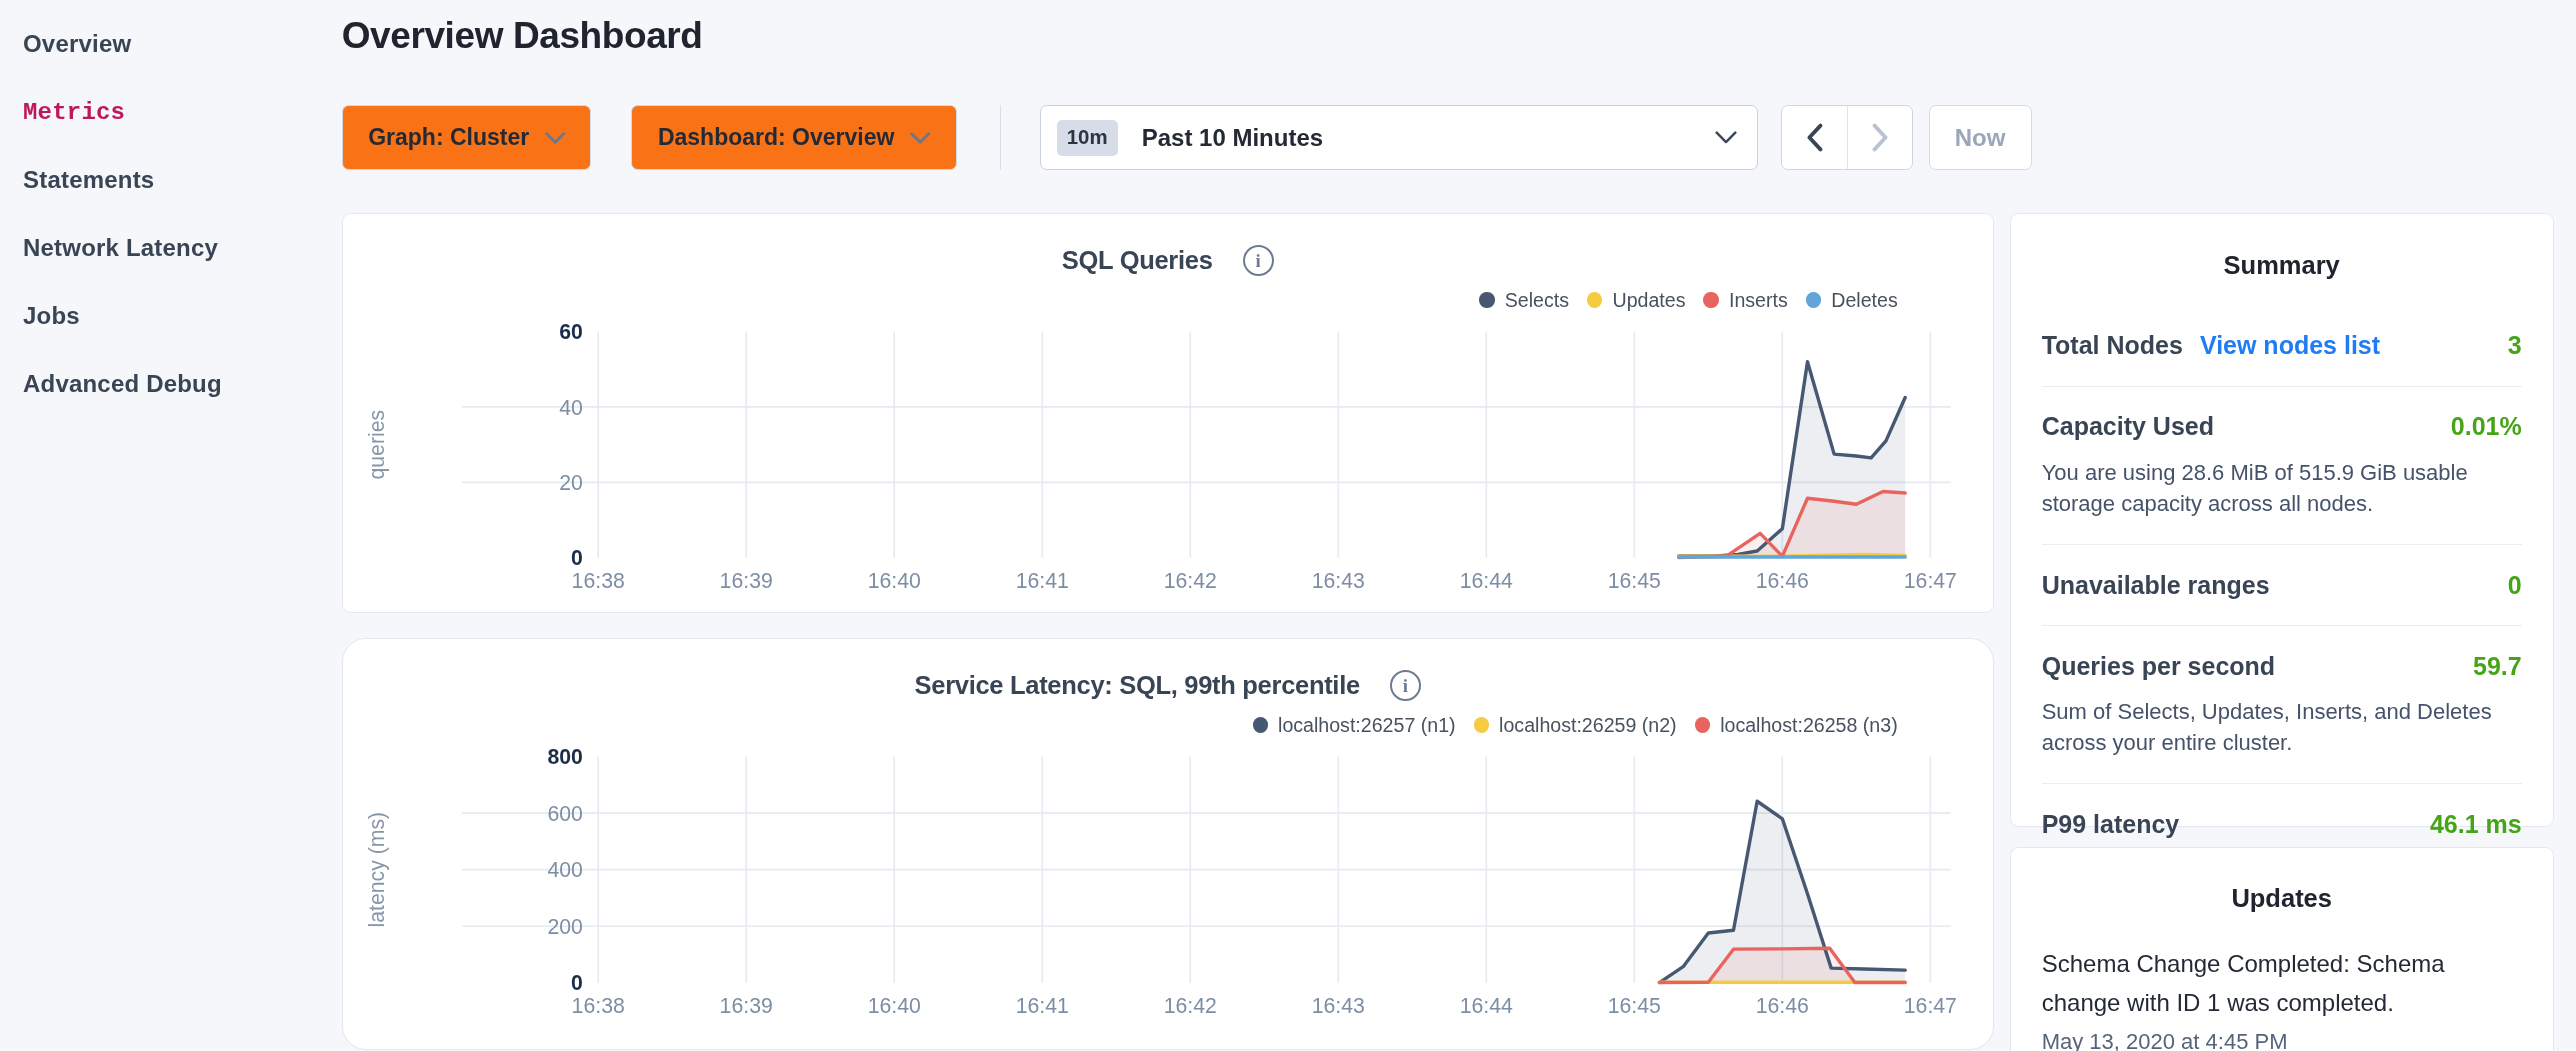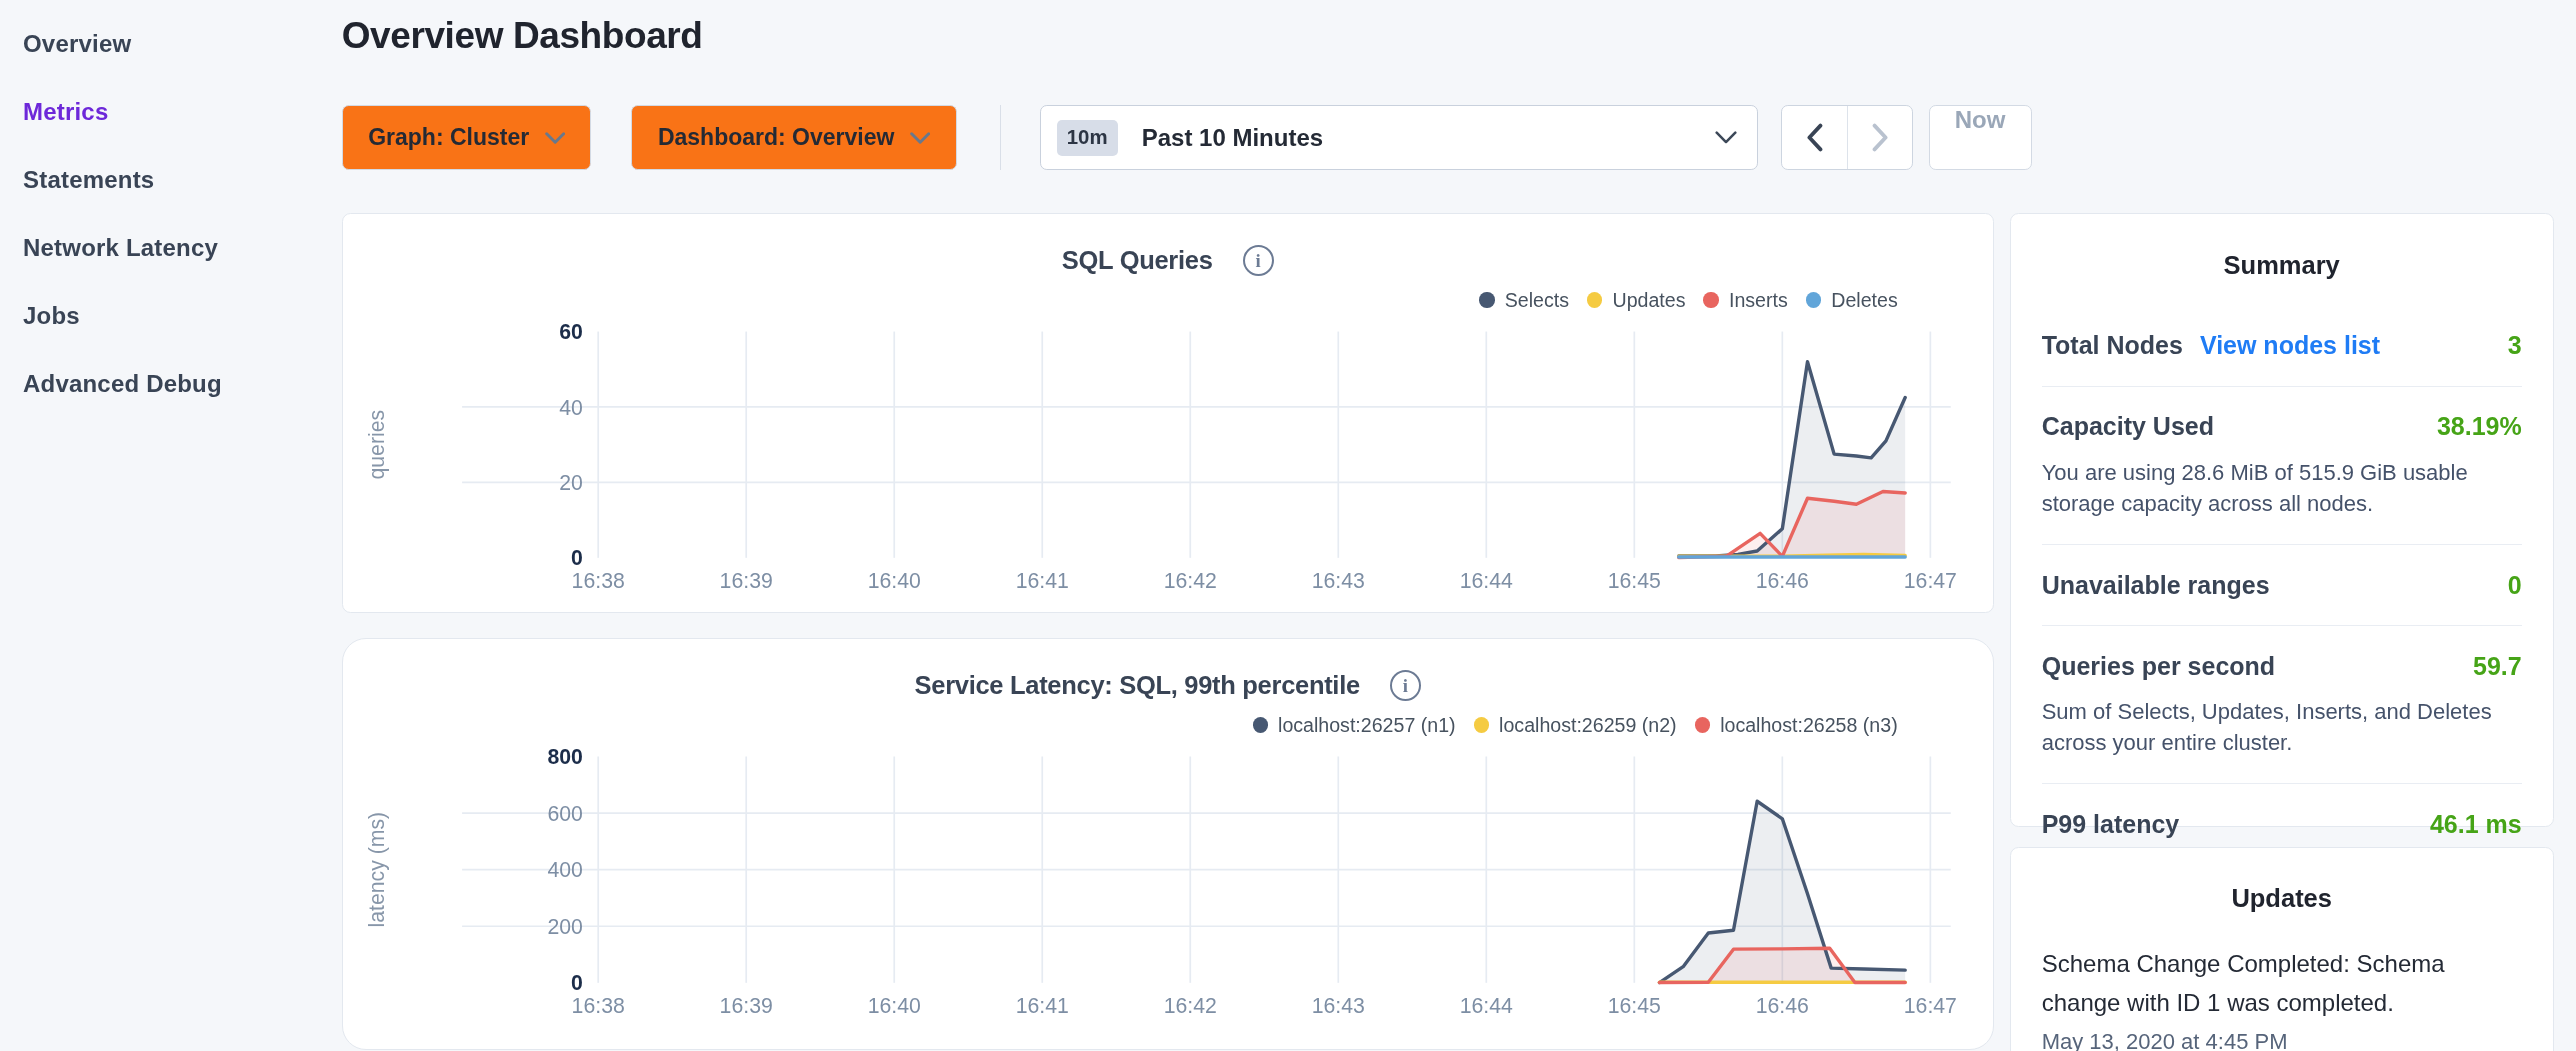--- a/index.html
+++ b/index.html
@@ -4,21 +4,21 @@
 <style>
   * { margin:0; padding:0; box-sizing:border-box; }
   html,body { width:2576px; height:1051px; overflow:hidden; }
   body { font-family:"Liberation Sans","DejaVu Sans",sans-serif; background:#f5f7fa; color:#394455; }
   #app { width:2576px; height:1051px; display:flex; overflow:hidden; }
 
   
   .sidebar { width:340px; flex:0 0 340px; padding-top:10.2px; }
   .side-item { height:68px; display:flex; align-items:center; padding-left:23px;
                font-size:24px; font-weight:600; color:#394455; cursor:pointer; letter-spacing:0.2px; }
-  .side-item.active { color:#6d28d9; font-weight:700; }
+  .side-item.active { color:#be185d; font-weight:700;font-family:Liberation Mono, monospace; }
 
   
   .main { flex:1; padding:0 25px 0 1.7px; overflow:hidden; }
   .page-title { margin-top:15.3px; font-size:37px; font-weight:700; color:#20242e; letter-spacing:-0.4px; }
 
   
   .controls { margin-top:48px; display:flex; align-items:center; height:65px; }
   .ctl-btn { height:65px; background:#f97316; border:1.7px solid #d3dae4; border-radius:6.8px;
              display:flex; align-items:center; font-size:23px; font-weight:700; color:#242a35;
              padding:0 25.5px; cursor:pointer; }
@@ -28,21 +28,21 @@
   .time-select { margin-left:39px; width:718px; height:65px; background:#fff; border:1.7px solid #c9d1dd;
                  border-radius:6.8px; display:flex; align-items:center; padding:0 20.4px 0 15.3px; cursor:pointer; }
   .time-badge { background:#d7dde8; color:#2c3544; font-weight:700; font-size:20.4px;
                 border-radius:5.1px; padding:6.8px 10.2px; }
   .time-label { margin-left:24px; font-size:24px; font-weight:700; color:#242a35; flex:1; }
   .arrow-group { margin-left:23px; height:65px; display:flex; border:1.7px solid #cdd5e0; border-radius:6.8px;
                  background:#fff; overflow:hidden; }
   .arrow-btn { width:65px; display:flex; align-items:center; justify-content:center; cursor:pointer; }
   .arrow-btn + .arrow-btn { border-left:1.7px solid #dde3eb; }
   .now-btn { margin-left:15.3px; width:103px; height:65px; background:#fff; border:1.7px solid #d3dae4;
-             border-radius:6.8px; display:flex; align-items:flex-start; justify-content:center;
+             border-radius:6.8px; display:flex; align-items:center; justify-content:center;
              font-size:24px; font-weight:700; color:#9aa7b8; }
 
   
   .content { margin-top:43px; display:flex; gap:16px; align-items:flex-start; }
   .charts-col { width:1652px; flex:0 0 1652px; }
   .right-col { width:544px; flex:0 0 544px; }
 
   .card { background:#fff; border:1.7px solid #e3e8ef; border-radius:8.5px; }
 
   
@@ -269,21 +269,21 @@
             <div class="sum-row">
               <div class="sum-line">
                 <span class="sum-label">Total Nodes</span>
                 <span class="sum-link">View nodes list</span>
                 <span class="sum-value">3</span>
               </div>
             </div>
             <div class="sum-row">
               <div class="sum-line">
                 <span class="sum-label">Capacity Used</span>
-                <span class="sum-value">38.19%</span>
+                <span class="sum-value">0.01%</span>
               </div>
               <div class="sum-desc">You are using 28.6 MiB of 515.9 GiB usable storage capacity across all nodes.</div>
             </div>
             <div class="sum-row">
               <div class="sum-line">
                 <span class="sum-label">Unavailable ranges</span>
                 <span class="sum-value">0</span>
               </div>
             </div>
             <div class="sum-row">

